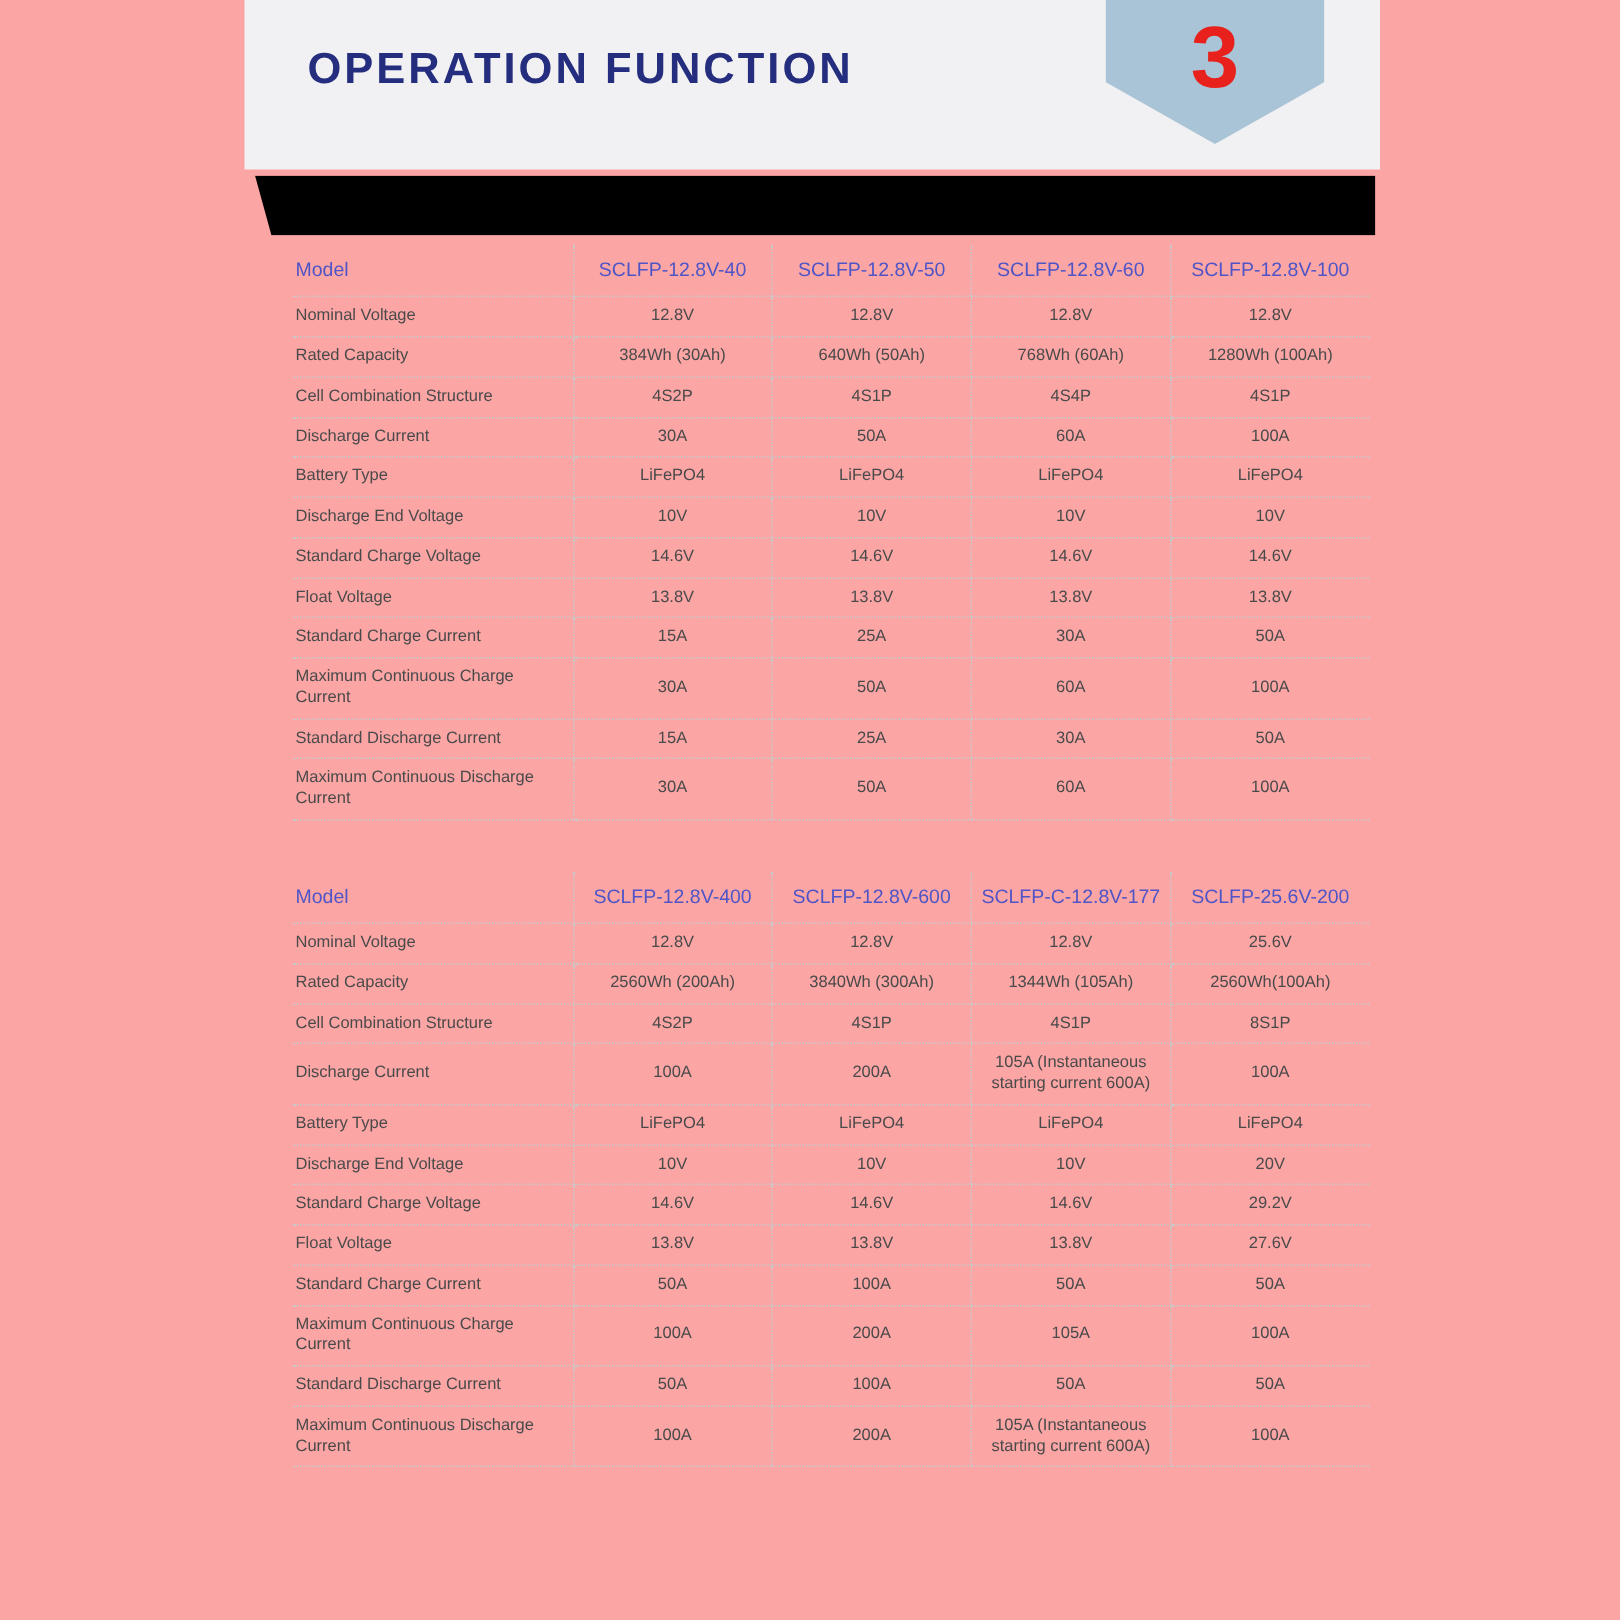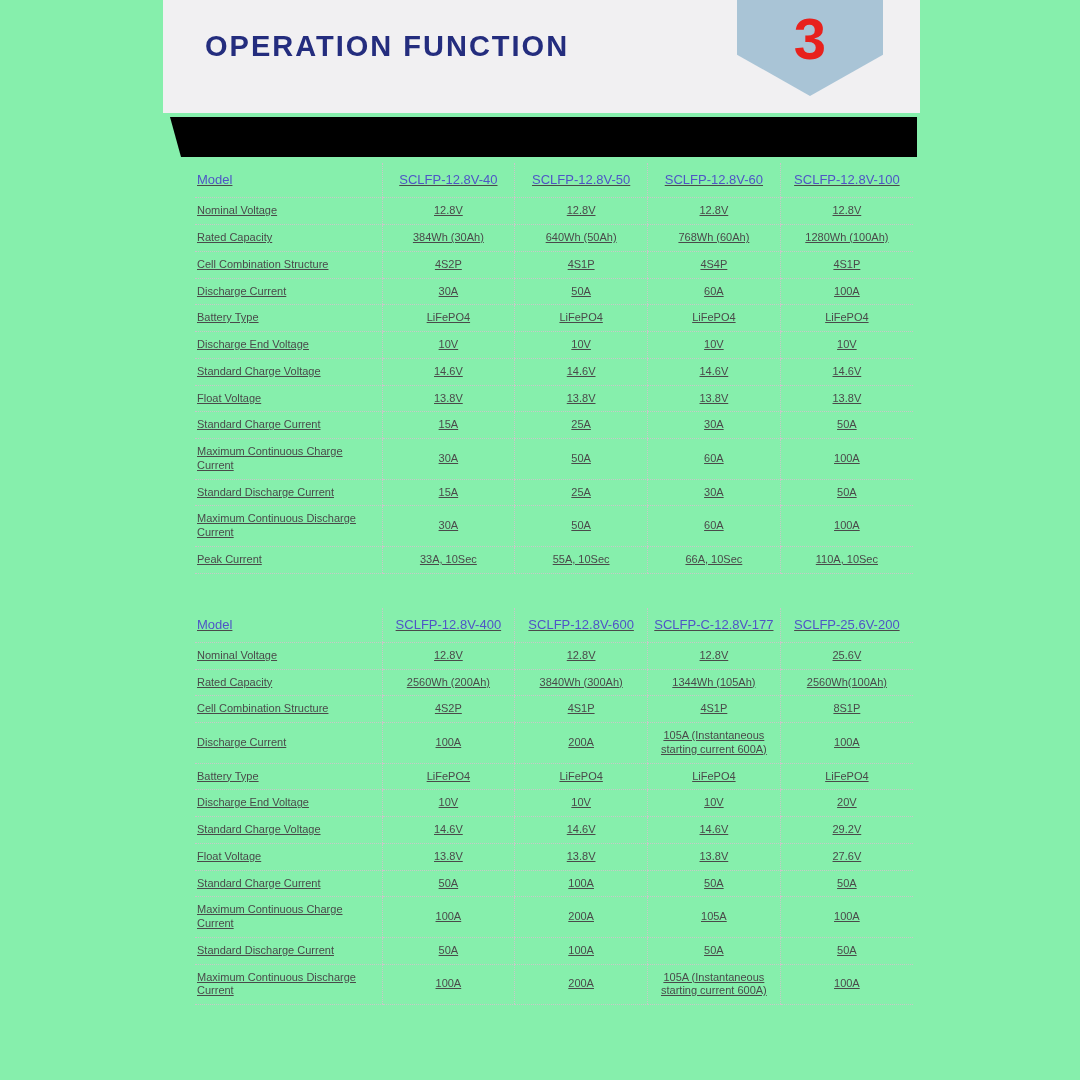--- a/index.html
+++ b/index.html
@@ -8,39 +8,39 @@
     --badge-bg:#a9c4d6;
     --badge-num:#e8211d;
     --bar-color:#000000;
     --model-color:#4f55c6;
     --cell-color:#4a4a4a;
     --dot-color:#c8c8c8;
   }
   *{box-sizing:border-box;}
   html,body{margin:0;padding:0;background:#ffffff;}
   body{font-family:"Liberation Sans", sans-serif;}
-  .page{position:relative;width:1080px;height:1080px;background:#86efac;overflow:hidden;}
+  .page{position:relative;width:1080px;height:1080px;background:#fca5a5;overflow:hidden;}
 
   
   .header-band{position:absolute;left:163px;top:0;width:757px;height:113px;background:var(--band-bg);}
   .page-title{position:absolute;left:42px;top:30px;margin:0;font-size:29px;font-weight:700;
               letter-spacing:2px;color:var(--title-color);white-space:nowrap;}
   .badge{position:absolute;top:0;right:37px;width:146px;height:96px;background:var(--badge-bg);
          clip-path:polygon(0 0,100% 0,100% 57%,50% 100%,0 57%);
          display:flex;align-items:flex-start;justify-content:center;}
   .badge-num{color:var(--badge-num);font-size:58px;font-weight:700;line-height:1;margin-top:10px;}
 
   
   .black-bar{position:absolute;left:170px;top:117px;width:747px;height:40px;background:var(--bar-color);
              clip-path:polygon(0 0,100% 0,100% 100%,11px 100%);}
 
   
   .tables{position:absolute;left:195px;top:163px;width:718px;}
   table.spec-table{width:100%;border-collapse:collapse;table-layout:fixed;
-                   font-size:11px;color:var(--cell-color);margin-bottom:34px;text-decoration:underline;}
+                   font-size:11px;color:var(--cell-color);margin-bottom:34px;}
   table.spec-table th, table.spec-table td{
       border-bottom:1px dotted var(--dot-color);
       padding:6px 4px;text-align:center;vertical-align:middle;
       font-weight:400;line-height:1.25;overflow:hidden;}
   table.spec-table th{font-size:13px;color:var(--model-color);padding:9px 4px;}
   table.spec-table th:first-child, table.spec-table td:first-child{
       width:187px;text-align:left;padding-left:2px;}
   table.spec-table th + th, table.spec-table td + td{border-left:1px dotted var(--dot-color);}
 </style>
 </head>
@@ -146,27 +146,20 @@
             <td>30A</td>
             <td>50A</td>
           </tr>
           <tr>
             <td>Maximum Continuous Discharge Current</td>
             <td>30A</td>
             <td>50A</td>
             <td>60A</td>
             <td>100A</td>
           </tr>
-          <tr>
-            <td>Peak Current</td>
-            <td>33A, 10Sec</td>
-            <td>55A, 10Sec</td>
-            <td>66A, 10Sec</td>
-            <td>110A, 10Sec</td>
-          </tr>
         </tbody>
       </table>
       <table class="spec-table">
         <thead>
           <tr>
             <th>Model</th>
             <th>SCLFP-12.8V-400</th>
             <th>SCLFP-12.8V-600</th>
             <th>SCLFP-C-12.8V-177</th>
             <th>SCLFP-25.6V-200</th>

